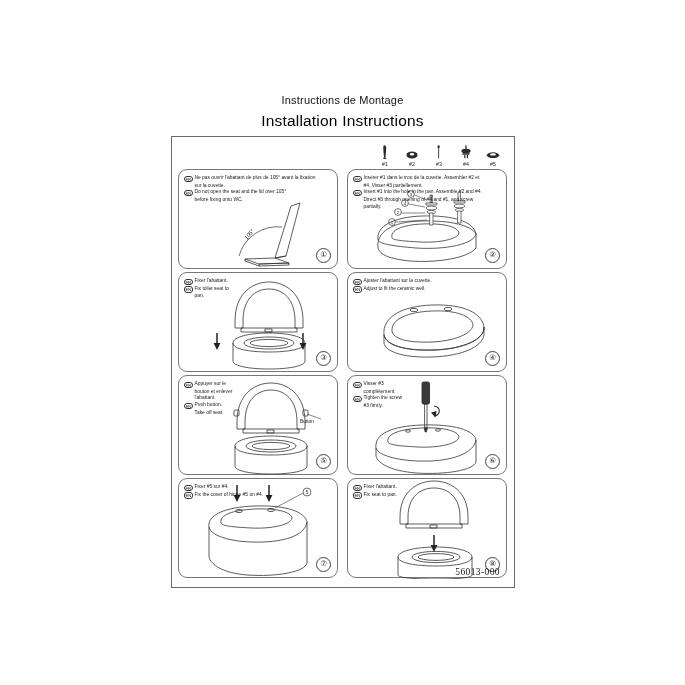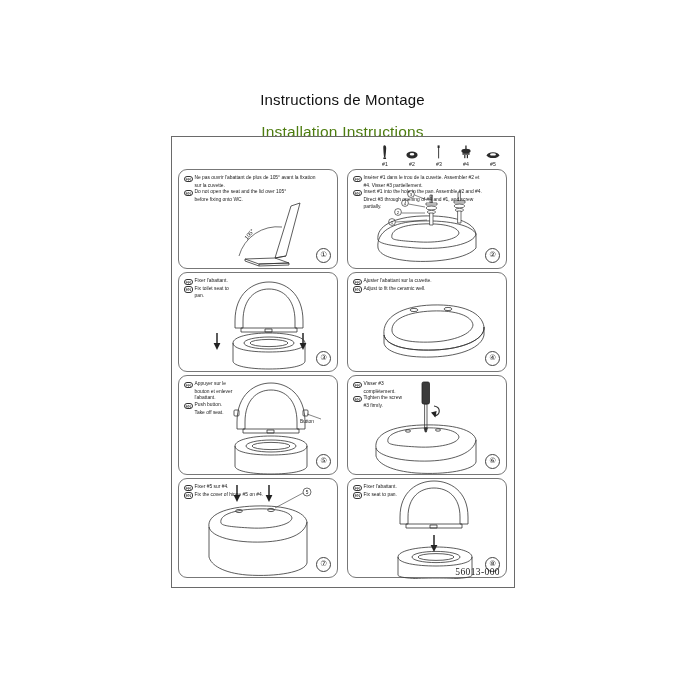--- a/index.html
+++ b/index.html
@@ -15,31 +15,31 @@
     position:absolute;
     left:0;top:0;width:685px;height:685px;
   }
   
   .titles{
     position:absolute;
     left:0;top:90px;width:685px;
     text-align:center;
   }
   .title-fr{
-    font-size:15px;
+    font-size:11px;
     letter-spacing:.2px;
     line-height:20px;
     color:#111;
   }
   .title-en{
     font-size:15.5px;
     letter-spacing:.2px;
     line-height:20px;
-    color:#4d7c0f;
-    margin-top:12px;
+    color:#000000;
+    margin-top:1px;
   }
   
   .frame{
     position:absolute;
     left:171px;top:136px;
     width:344px;height:452px;
     border:1px solid #6a6a6a;
     background:#fff;
     box-sizing:border-box;
   }

